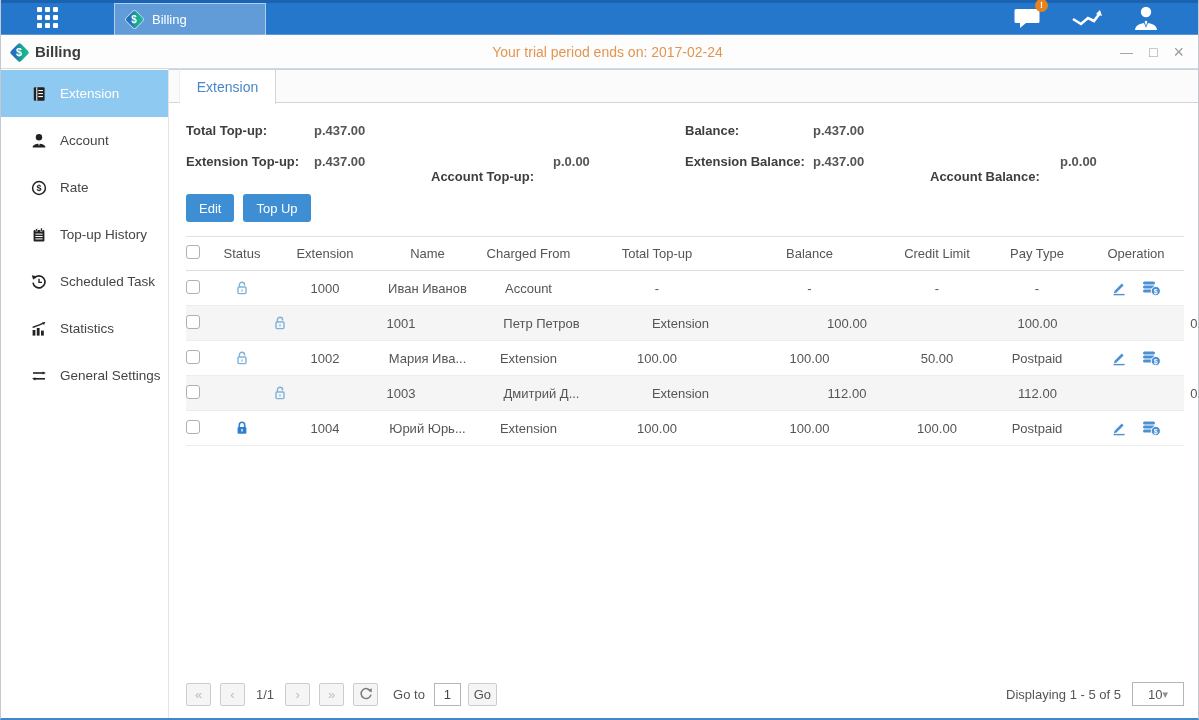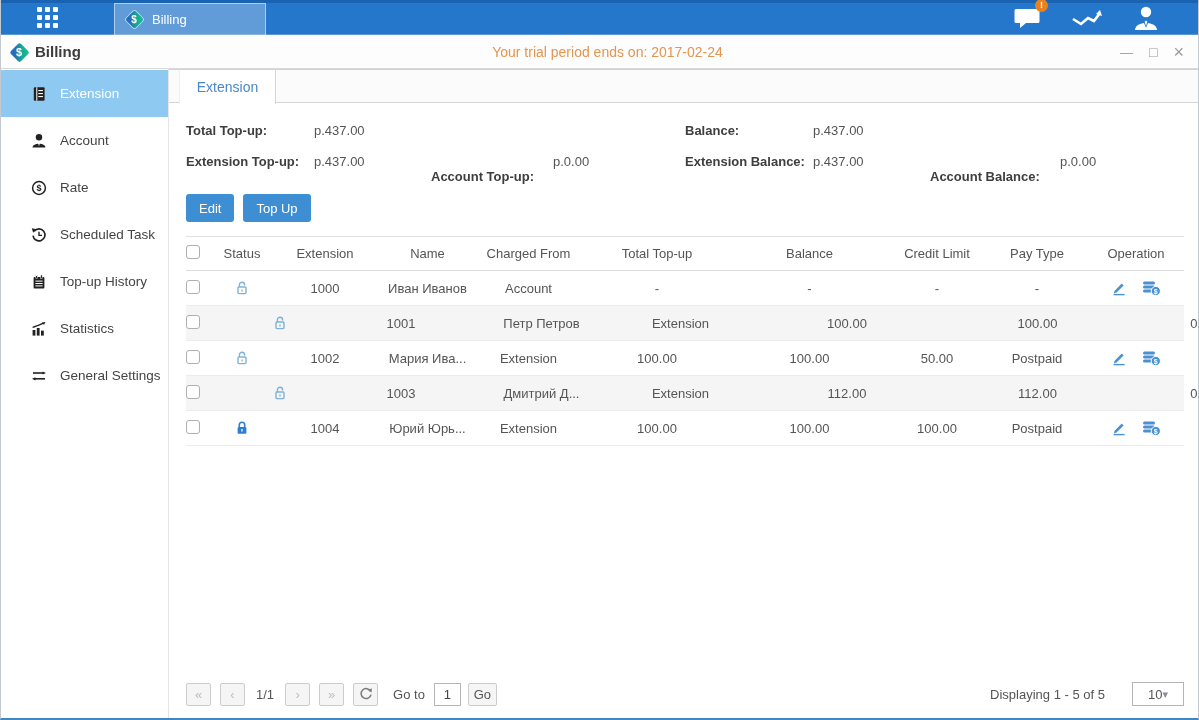--- a/index.html
+++ b/index.html
@@ -55,21 +55,21 @@
                 display:flex; align-items:center; justify-content:center;
                 color:#4a87c8; font-size:14px; cursor:pointer; }
 
   .page { flex:1; display:flex; flex-direction:column; padding:0 14px 0 17px; min-height:0; }
 
   .summary { display:flex; margin-top:12px; }
   .sum-col { width:50%; }
   .sum-row { display:flex; align-items:center; height:31px; font-size:13px; }
   .sum-label { font-weight:bold; color:#3e3e3e; width:128px; flex:none; }
   .sum-label.w2 { width:122px;margin-top:30px; }
-  .sum-val { color:#555; width:117px; flex:none; }
+  .sum-val { color:#555; width:117px; flex:none;font-weight:bold; }
 
   .toolbar { margin-top:17px; display:flex; gap:9px; }
   .btn { background:#3d8ed2; color:#ffffff; border:none; border-radius:3px; height:28px;
          padding:0 13px; font-size:13px; font-family:inherit; cursor:pointer; }
 
   
   .table { margin-top:14px; }
   .thead, .trow { display:flex; align-items:center; height:35px; font-size:13px; }
   .thead { border-top:1px solid #e0e0e0; border-bottom:1px solid #dcdcdc; color:#555; }
   .trow { border-bottom:1px solid #ececec; color:#555; }
@@ -95,21 +95,21 @@
   .footer { height:48px; flex:none; display:flex; align-items:center; }
   .pager-btn { width:25px; height:23px; background:#f5f5f5; border:1px solid #ccc; border-radius:2px;
                color:#bdbdbd; display:flex; align-items:center; justify-content:center;
                font-size:13px; margin-right:9px; cursor:pointer; }
   .page-indicator { font-size:13px; color:#555; margin:0 11px 0 2px; }
   .goto-label { font-size:13px; color:#555; margin:0 9px 0 6px; }
   .goto-input { width:27px; height:23px; border:1px solid #b5b5b5; text-align:center; font-size:13px;
                 font-family:inherit; color:#444; }
   .go-btn { width:29px; height:23px; background:#f5f5f5; border:1px solid #ccc; border-radius:2px;
             color:#555; font-size:13px; margin-left:7px; display:flex; align-items:center; justify-content:center; cursor:pointer; }
-  .footer-right { margin-left:auto; display:flex; align-items:center;gap:16px; }
+  .footer-right { margin-left:auto; display:flex; align-items:center; }
   .displaying { font-size:13px; color:#555; margin-right:11px; }
   .page-size { width:52px; height:24px; border:1px solid #b5b5b5; background:#fff; display:flex;
                align-items:center; justify-content:center; padding:0 7px; font-size:13px;
                color:#555; cursor:pointer; }
   .page-size .caret { color:#8a9097; font-size:11px; }
 </style>
 </head>
 <body>
 
 <div class="window">
@@ -194,36 +194,36 @@
       </div>
       <div class="side-item">
         <svg width="16" height="16" viewBox="0 0 16 16">
             <circle cx="8" cy="8" r="6.4" fill="none" stroke="#222" stroke-width="1.5"></circle>
             <text x="8" y="11.2" text-anchor="middle" font-size="9" font-weight="bold" fill="#222">$</text>
           </svg>
         <span>Rate</span>
       </div>
       <div class="side-item">
         <svg width="16" height="16" viewBox="0 0 16 16">
-            <path d="M3.2,4.2 A6,6 0 1 1 2,8.6" fill="none" stroke="#222" stroke-width="1.6"></path>
-            <path fill="#222" d="M0.8,1.2 L5.6,2.2 2.2,5.8 Z"></path>
-            <path d="M8,4.8 V8.4 H11" fill="none" stroke="#222" stroke-width="1.4"></path>
-          </svg>
-        <span>Scheduled Task</span>
-      </div>
-      <div class="side-item">
-        <svg width="16" height="16" viewBox="0 0 16 16">
             <rect x="2.6" y="3" width="10.8" height="11.4" rx="1" fill="#222"></rect>
             <rect x="4.8" y="1" width="1.6" height="3.6" fill="#222" stroke="#fff" stroke-width=".5"></rect>
             <rect x="9.6" y="1" width="1.6" height="3.6" fill="#222" stroke="#fff" stroke-width=".5"></rect>
             <rect x="4.4" y="6.6" width="7.2" height="1" fill="#fff"></rect>
             <rect x="4.4" y="9" width="7.2" height="1" fill="#fff"></rect>
             <rect x="4.4" y="11.4" width="7.2" height="1" fill="#fff"></rect>
           </svg>
         <span>Top-up History</span>
+      </div>
+      <div class="side-item">
+        <svg width="16" height="16" viewBox="0 0 16 16">
+            <path d="M3.2,4.2 A6,6 0 1 1 2,8.6" fill="none" stroke="#222" stroke-width="1.6"></path>
+            <path fill="#222" d="M0.8,1.2 L5.6,2.2 2.2,5.8 Z"></path>
+            <path d="M8,4.8 V8.4 H11" fill="none" stroke="#222" stroke-width="1.4"></path>
+          </svg>
+        <span>Scheduled Task</span>
       </div>
       <div class="side-item">
         <svg width="16" height="16" viewBox="0 0 16 16">
             <rect x="1.6" y="9" width="2.8" height="5.6" fill="#222"></rect>
             <rect x="5.8" y="7" width="2.8" height="7.6" fill="#222"></rect>
             <rect x="10" y="9.6" width="2.8" height="5" fill="#222"></rect>
             <path d="M1.6,6.4 C5,5.6 8,4.2 12.4,2.2" fill="none" stroke="#222" stroke-width="1.4"></path>
             <path fill="#222" d="M14.4,1 l-3.4,0.6 2,2.4 Z"></path>
           </svg>
         <span>Statistics</span>

